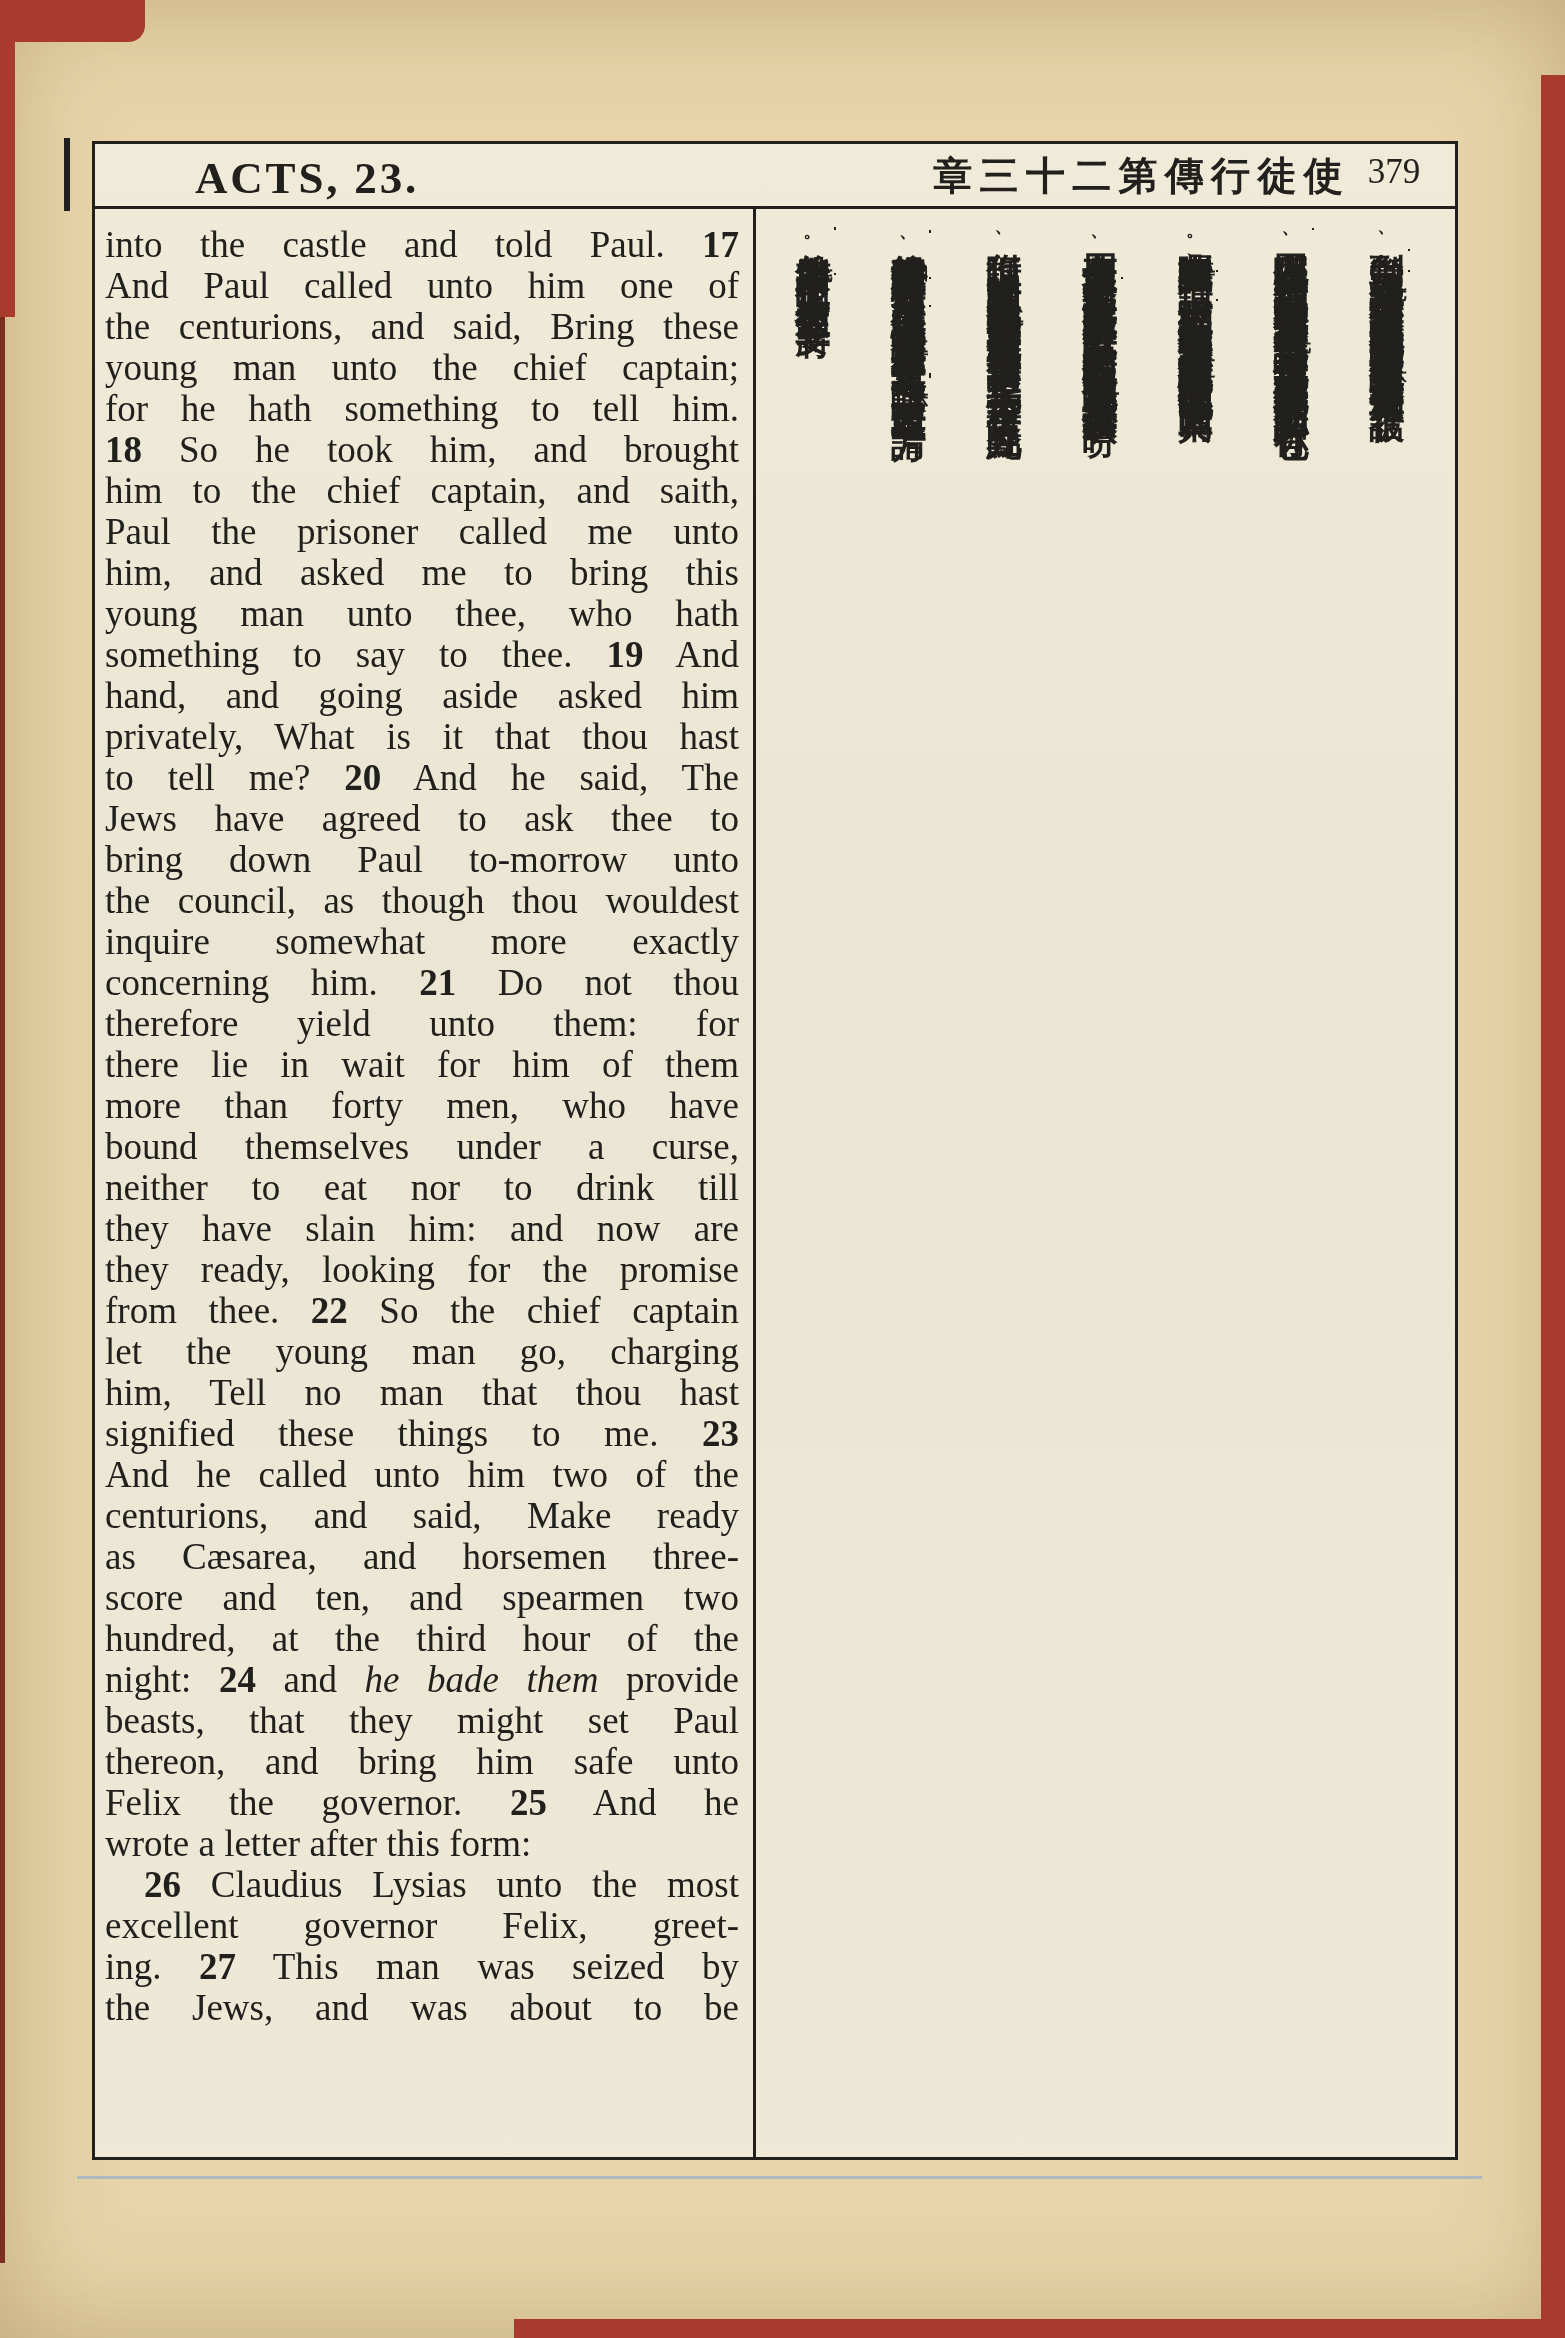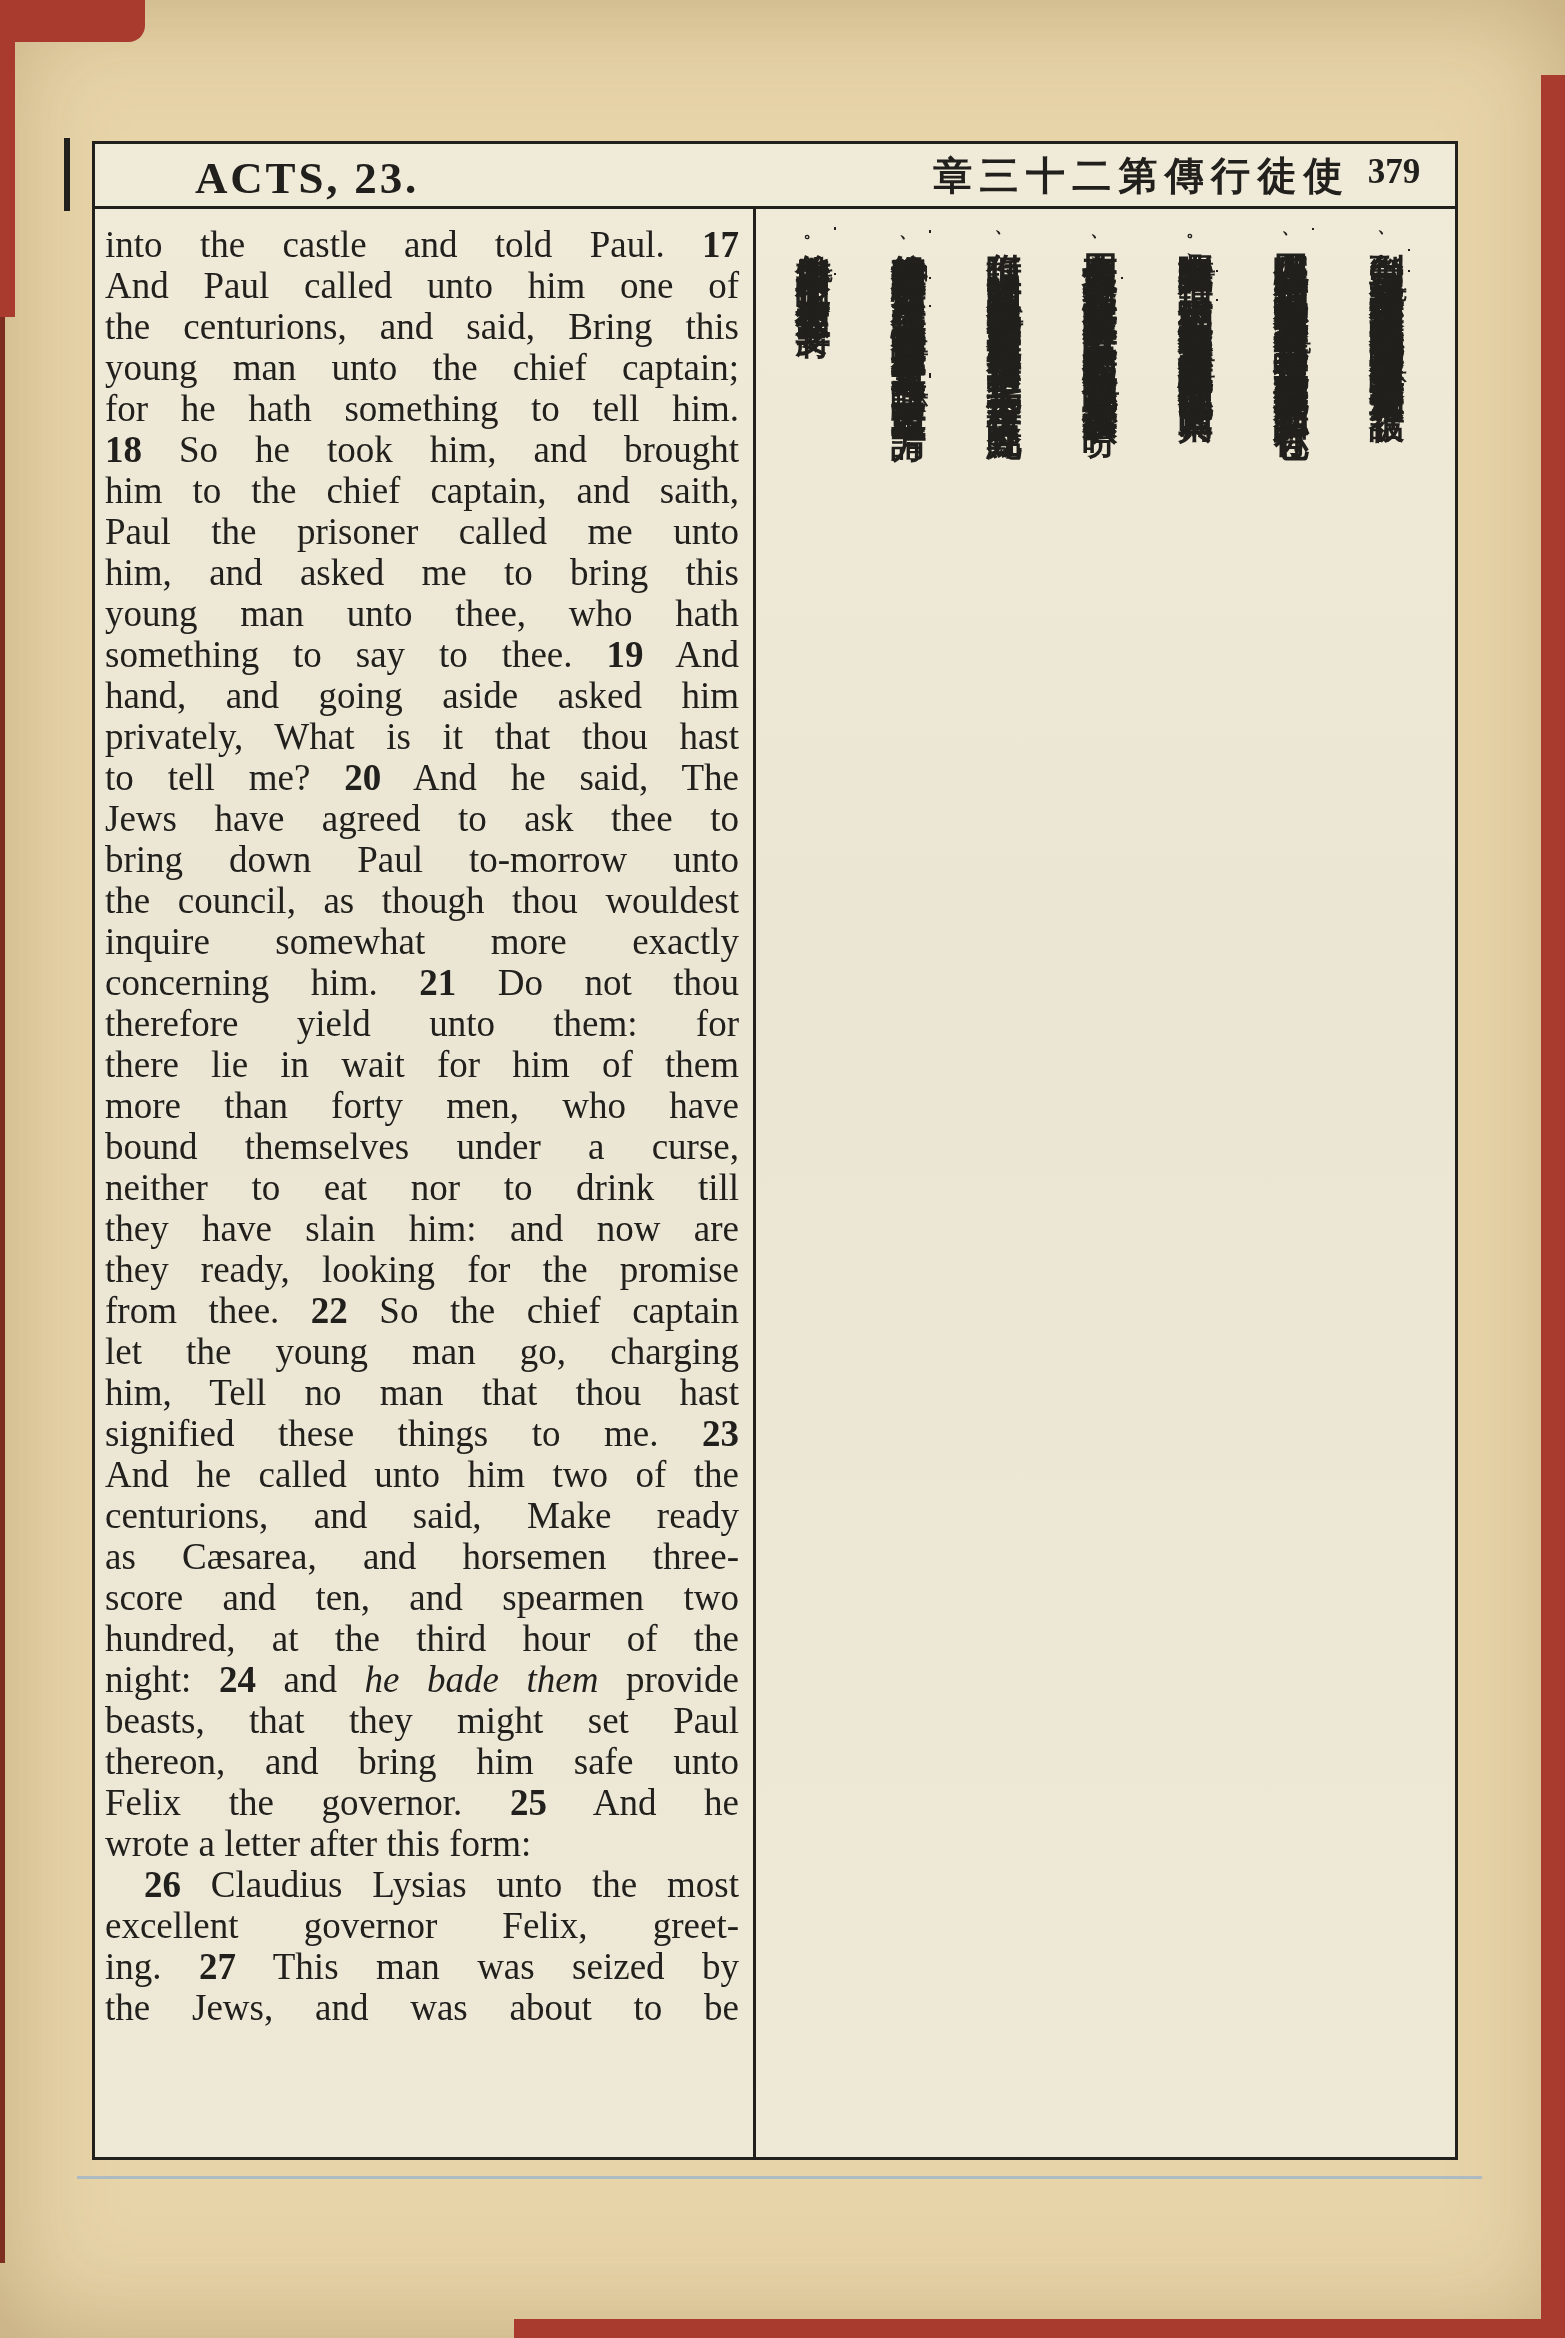--- a/index.html
+++ b/index.html
@@ -29,21 +29,21 @@
   .header-title-left{
     position:absolute;left:195px;top:152px;font-size:45px;letter-spacing:2.8px;
     color:var(--ink,#21201d);font-weight:600;
   }
   .header-title-right{
     position:absolute;left:854px;top:149px;width:496px;text-align:right;
     font-size:39px;font-weight:700;color:var(--ink,#21201d);letter-spacing:7.3px;
   }
   .header-page-number{
     position:absolute;left:1348px;top:152px;width:92px;text-align:center;
-    font-size:35px;font-weight:700;color:var(--ink,#21201d);
+    font-size:35px;font-weight:400;color:var(--ink,#21201d);
   }
   .divider-v{position:absolute;left:753px;top:206px;width:2.8px;height:1954px;background:var(--ink,#21201d);}
   
   .english-block{
     position:absolute;left:105px;top:224px;width:634px;
     font-size:37px;color:var(--ink,#21201d);
   }
   .eline{height:41px;line-height:41px;text-align:justify;text-align-last:justify;white-space:normal;}
   .eline.nj{text-align:left;text-align-last:left;}
   .eline.ind{padding-left:39px;}
@@ -114,21 +114,21 @@
 <div class="header-title-right">章三十二第傳行徒使</div>
 <div class="header-page-number">379</div>
 <div class="header-sep"></div>
 
 <div class="divider-v"></div>
 <div class="bottom-shadow-rule"></div>
 
 <div class="english-block" id="english-block">
     <div class="eline">into the castle and told Paul. <b>17</b></div>
     <div class="eline">And Paul called unto him one of</div>
-    <div class="eline">the centurions, and said, Bring this</div>
+    <div class="eline">the centurions, and said, Bring these</div>
     <div class="eline">young man unto the chief captain;</div>
     <div class="eline">for he hath something to tell him.</div>
     <div class="eline"><b>18</b> So he took him, and brought</div>
     <div class="eline">him to the chief captain, and saith,</div>
     <div class="eline">Paul the prisoner called me unto</div>
     <div class="eline">him, and asked me to bring this</div>
     <div class="eline">young man unto thee, who hath</div>
     <div class="eline">something to say to thee. <b>19</b> And</div>
     <div class="eline">hand, and going aside asked him</div>
     <div class="eline">privately, What is it that thou hast</div>

